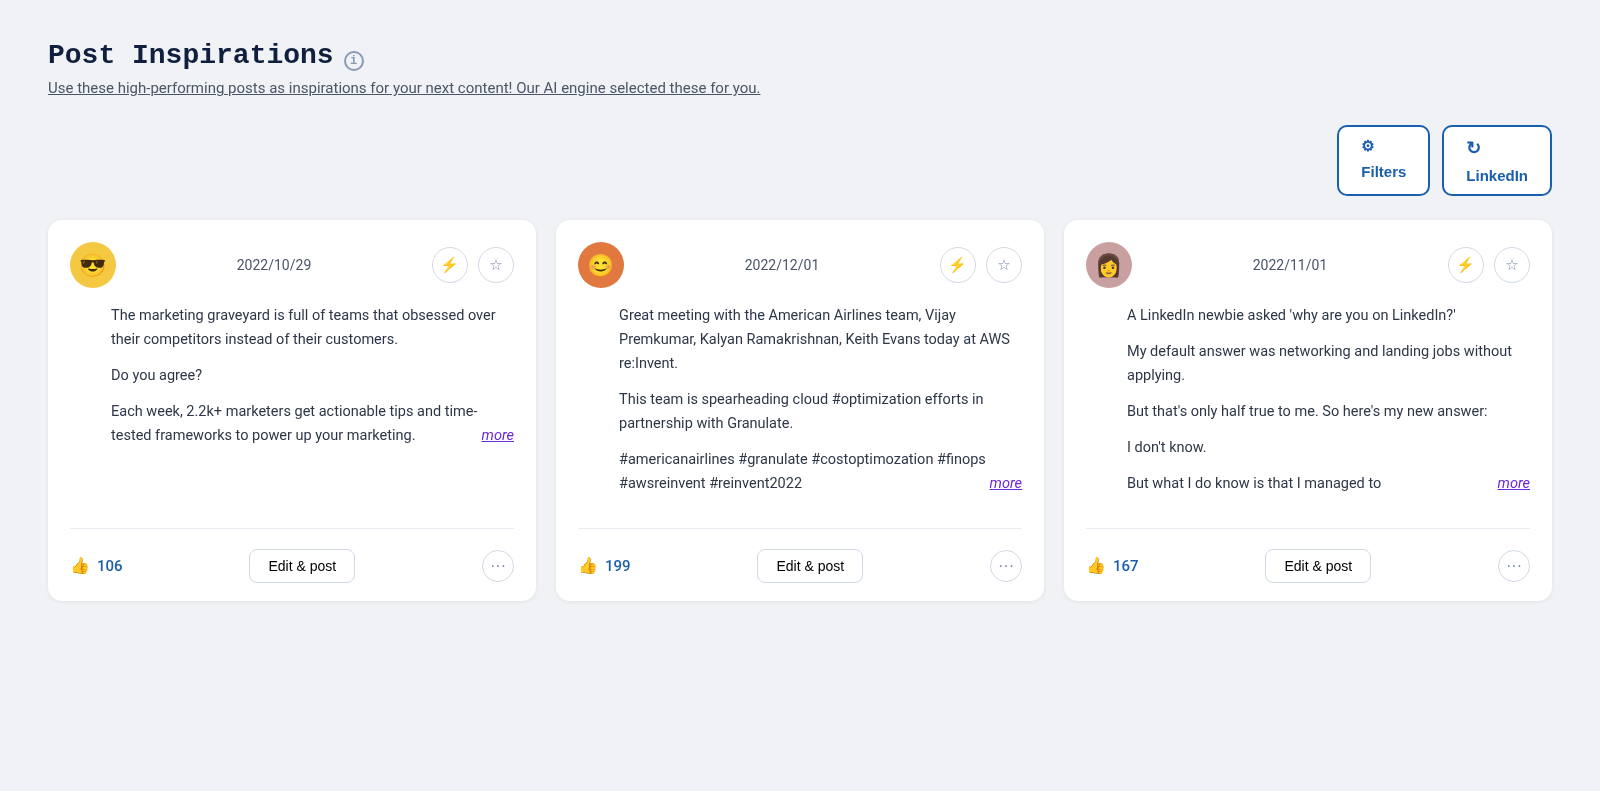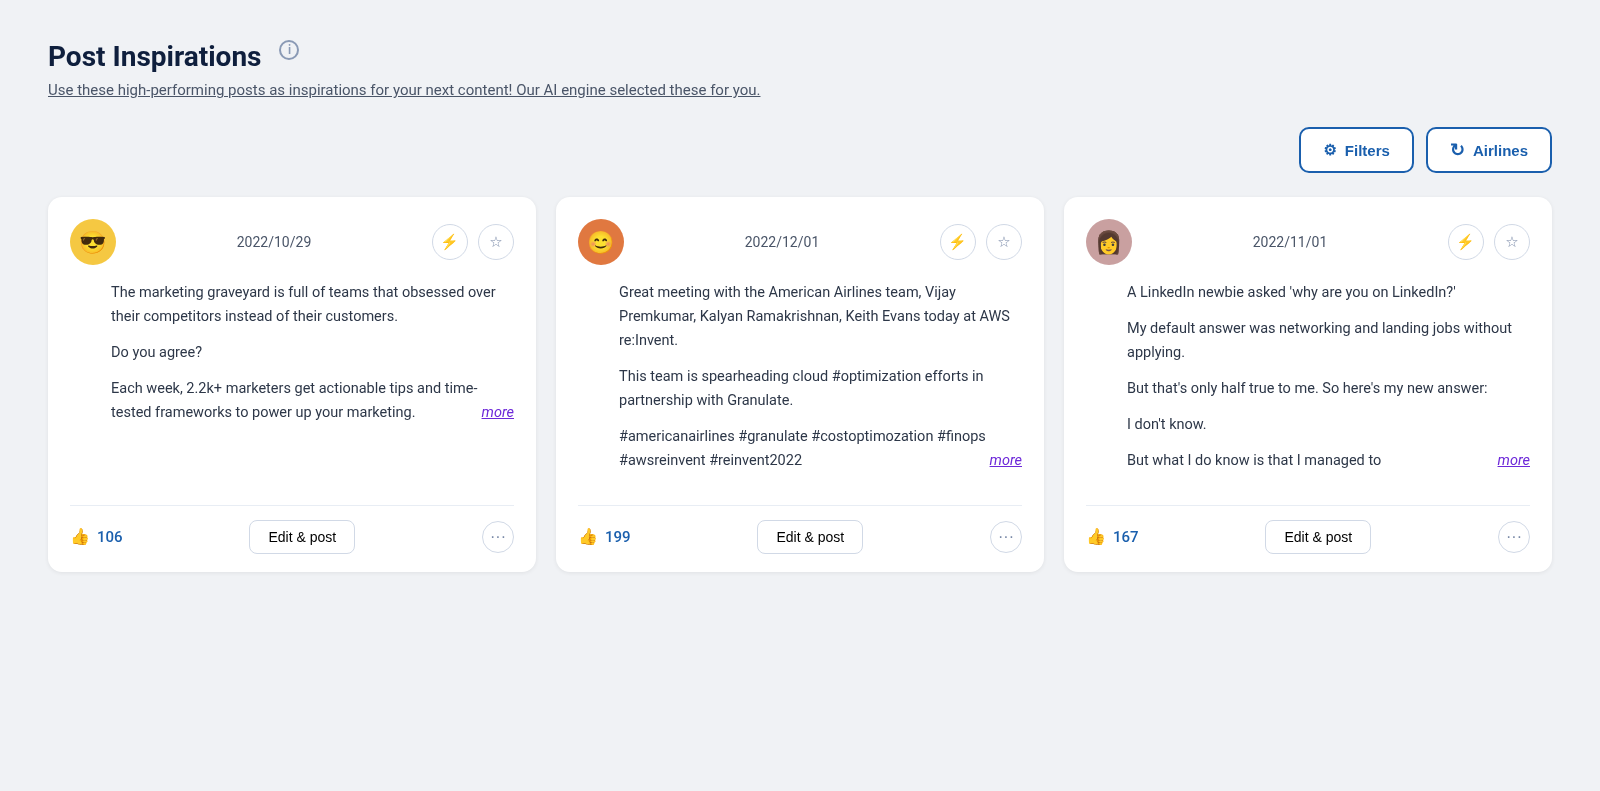--- a/index.html
+++ b/index.html
@@ -9,23 +9,24 @@
       min-height: 791px;
       padding: 40px 48px;
       color: #1a2b4a;
     }
     .page-header { margin-bottom: 8px; }
     .page-title {
       font-size: 28px;
       font-weight: 700;
       color: #0f1f3d;
       display: flex;
-      align-items: flex-start;
-      gap: 18px;
+      align-items: flex-end;
+      gap: 10px;
       margin-bottom: 8px;
+      font-family: Liberation Mono, monospace;
     }
     .info-icon {
       width: 20px; height: 20px;
       border: 2px solid #8a9ab5;
       border-radius: 50%;
       display: inline-flex; align-items: center; justify-content: center;
       font-size: 12px; color: #8a9ab5; font-weight: 600;
       cursor: pointer;
     }
     .page-subtitle {
@@ -34,29 +35,30 @@
       margin-bottom: 28px;
       text-decoration: underline;
     }
     .toolbar {
       display: flex;
       justify-content: flex-end;
       gap: 12px;
       margin-bottom: 24px;
     }
     .toolbar-btn {
-      display: flex; align-items: center; gap: 8px;
+      display: flex; align-items: flex-start; gap: 8px;
       padding: 10px 22px;
       border: 2px solid #1a5fad;
       border-radius: 10px;
       background: white;
       color: #1a5fad;
       font-size: 15px;
       font-weight: 600;
       cursor: pointer;
+      flex-direction: column;
     }
     .cards-grid {
       display: grid;
       grid-template-columns: repeat(3, 1fr);
       gap: 20px;
     }
     .card {
       background: white;
       border-radius: 14px;
       padding: 22px 22px 18px;
@@ -112,21 +114,21 @@
       font-style: italic;
       text-decoration: underline;
       cursor: pointer;
       float: right;
     }
     .card-footer {
       display: flex;
       align-items: center;
       justify-content: space-between;
       border-top: 1px solid #e8edf4;
-      padding-top: 14px;
+      padding-top: 20px;
       margin-top: 4px;
     }
     .likes {
       display: flex; align-items: center; gap: 7px;
       font-size: 15px; color: #1a5fad; font-weight: 500;
     }
     .edit-post-btn {
       padding: 8px 18px;
       border: 1.5px solid #d1d9e6;
       border-radius: 8px;
@@ -162,21 +164,21 @@
   <p class="page-subtitle">Use these high-performing posts as inspirations for your next content! Our AI engine selected these for you.</p>
 </div>
 
 <div class="toolbar">
   <button class="toolbar-btn">
     <span class="icon-gear"></span>
     <span>Filters</span>
   </button>
   <button class="toolbar-btn">
     <span class="icon-refresh"></span>
-    <span>Airlines</span>
+    <span>LinkedIn</span>
   </button>
 </div>
 
 <div class="cards-grid" id="cards-container">
 <div class="card">
     <div class="card-header">
       <div class="avatar" style="background:#f5c842;font-size:22px;">😎</div>
       <span class="card-date">2022/10/29</span>
       <button class="icon-btn">
           <span class="icon-bolt"></span>

